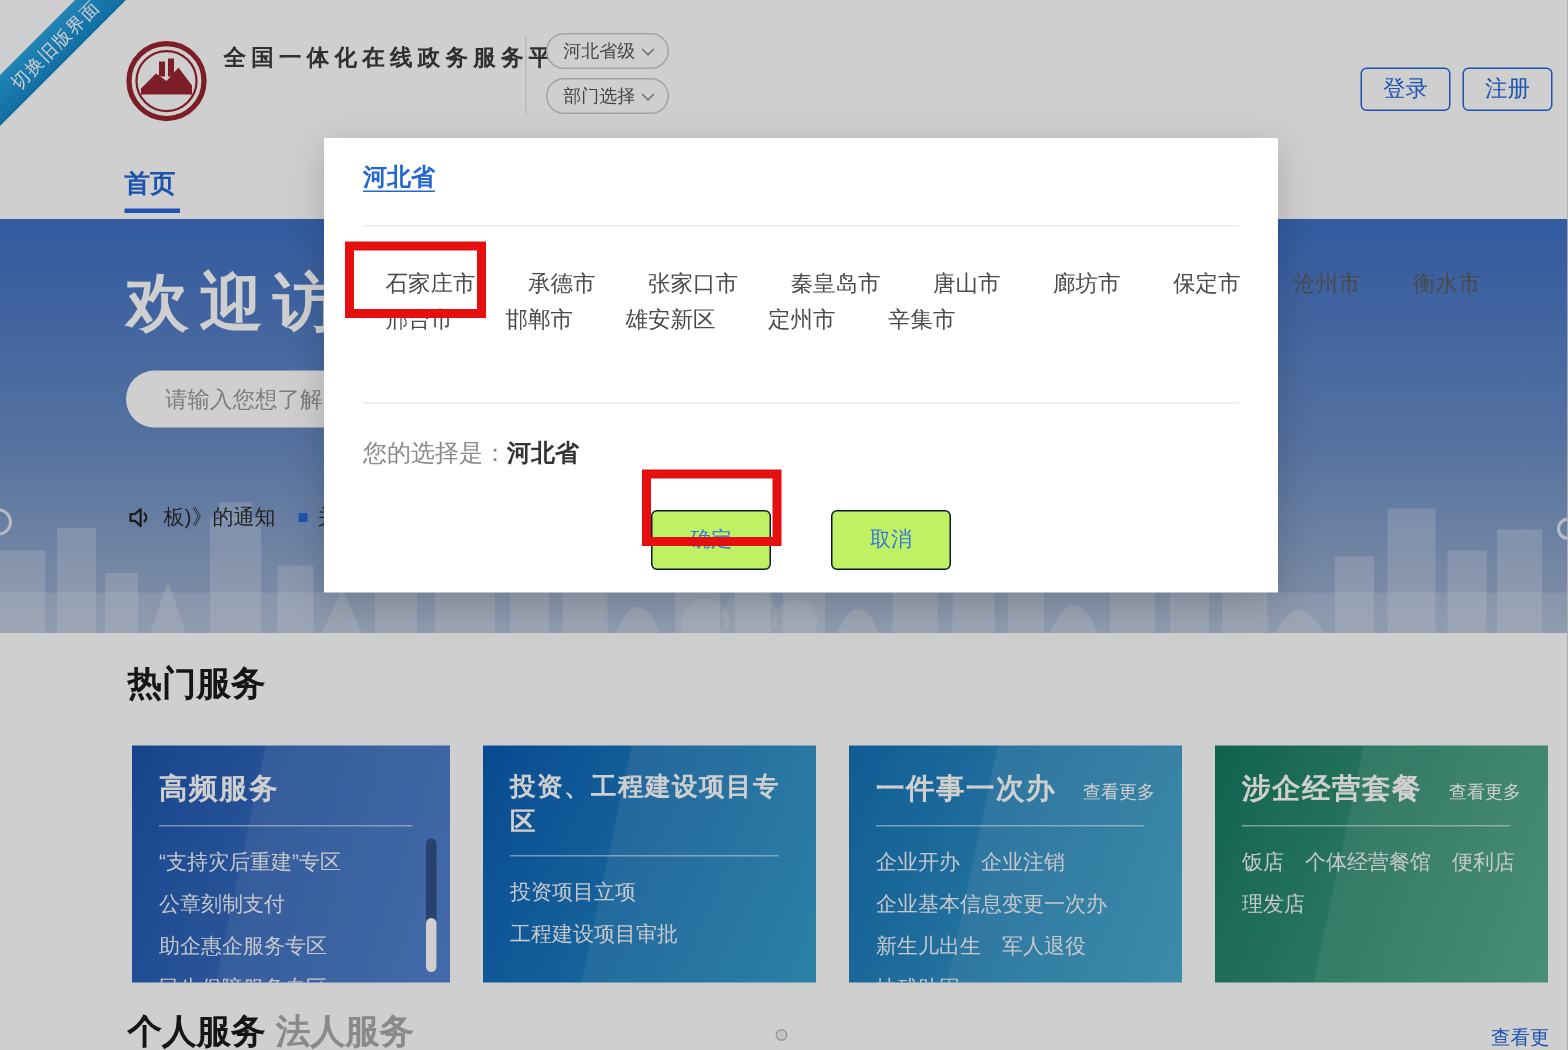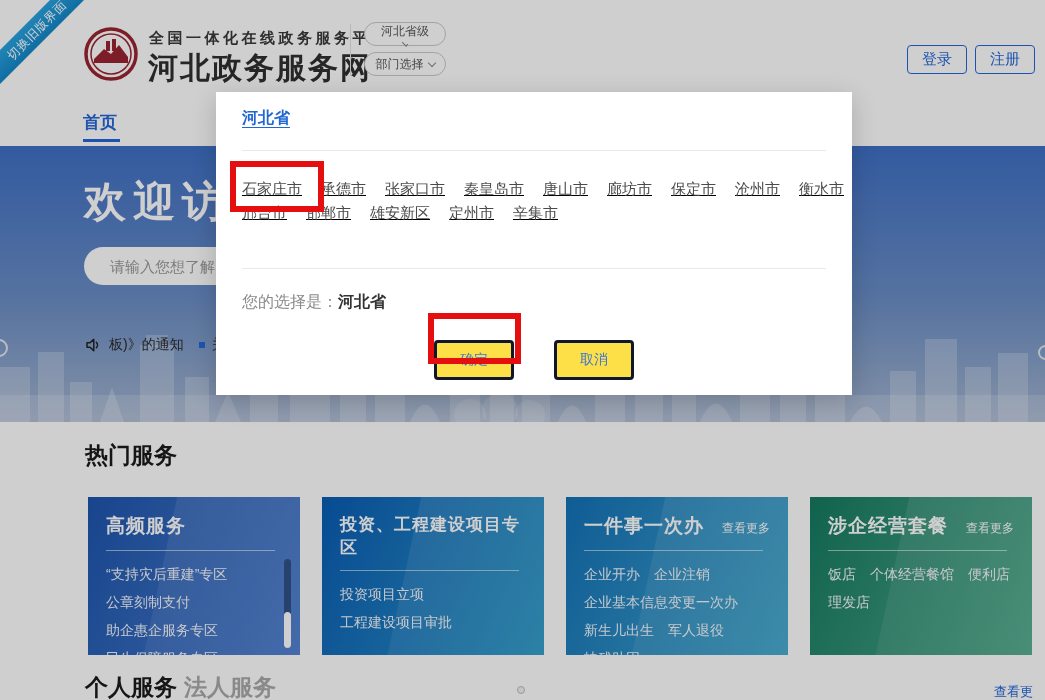--- a/index.html
+++ b/index.html
@@ -10,21 +10,21 @@
   .header{position:absolute;left:0;top:0;width:1045px;height:146px;background:#fff;}
   .ribbon{position:absolute;left:-38px;top:18px;width:150px;height:24px;line-height:24px;
     background:linear-gradient(180deg,var(--ribbon),#1487c9);color:#fff;font-size:12px;text-align:center;
     letter-spacing:1px;transform:rotate(-45deg);z-index:5;}
   .emblem{position:absolute;left:84px;top:27px;width:54px;height:54px;}
   .logo-line1{position:absolute;left:149px;top:29px;font-size:15px;color:#3a3a3a;letter-spacing:3.5px;font-weight:bold;}
   .logo-line2{position:absolute;left:148px;top:48px;font-size:30px;color:#2f2f2f;letter-spacing:2px;font-weight:bold;}
   .hdr-divider{position:absolute;left:350px;top:24px;width:1px;height:52px;background:#e3e3e3;}
   .pill-dd{position:absolute;left:364px;width:82px;height:24px;border:1px solid #c9c9c9;border-radius:13px;
     font-size:12px;color:#555;display:flex;align-items:center;justify-content:center;gap:5px;background:#fff;cursor:pointer;}
-  .pill-dd.dd1{top:22px;flex-direction:column;}
+  .pill-dd.dd1{top:22px;}
   .pill-dd.dd2{top:52px;}
   .chev{width:6px;height:6px;border-right:1.5px solid #888;border-bottom:1.5px solid #888;transform:rotate(45deg);margin-top:-3px;}
   .mode-toggle{position:absolute;left:862px;top:8px;height:29px;display:flex;border:1px solid var(--orange);
     border-radius:15px;overflow:hidden;background:#fff;}
   .mode-toggle .seg{height:100%;display:flex;align-items:center;justify-content:center;font-size:14px;padding:0 14px;cursor:pointer;}
   .seg.elder{color:#4a4a4a;background:#fff;}
   .seg.access{color:#fff;background:var(--orange);}
   .auth-btn{position:absolute;top:45px;width:60px;height:29px;border:1px solid var(--accent);border-radius:4px;
     background:#fff;color:var(--accent);font-size:15px;display:flex;align-items:center;justify-content:center;cursor:pointer;}
   .auth-btn.login{left:907px;}
@@ -77,29 +77,29 @@
   .bottom-more{position:absolute;left:994px;top:683px;font-size:13px;color:var(--accent);cursor:pointer;}
   .bottom-dot{position:absolute;left:517px;top:686px;width:8px;height:8px;border:1px solid #bdbdbd;border-radius:50%;background:#f2f2f2;}
 
   
   .overlay{position:absolute;inset:0;background:rgba(0,0,0,0.19);z-index:50;}
   .modal{position:absolute;left:216px;top:92px;width:636px;height:303px;background:#fff;z-index:60;
     box-shadow:0 6px 24px rgba(0,0,0,0.18);}
   .modal-title{position:absolute;left:26px;top:16px;font-size:16px;font-weight:bold;color:#2166d1;
     text-decoration:underline;text-underline-offset:4px;cursor:pointer;}
   .m-div1{position:absolute;left:26px;right:26px;top:58px;height:1px;background:#e9e9e9;}
-  .city-row{position:absolute;left:26px;right:20px;display:flex;gap:19px;text-decoration:underline;}
+  .city-row{position:absolute;left:41px;right:20px;display:flex;gap:35px;}
   .city-row1{top:88px;}
   .city-row2{top:112px;}
   .city{font-size:15px;color:#4a4a4a;cursor:pointer;white-space:nowrap;}
   .m-div2{position:absolute;left:26px;right:26px;top:176px;height:1px;background:#e9e9e9;}
   .selection{position:absolute;left:26px;top:200px;font-size:16px;color:#8a8a8a;}
   .selection b{color:#333;font-weight:bold;}
   .modal-btns{position:absolute;left:0;right:0;top:248px;display:flex;justify-content:center;gap:40px;}
-  .m-btn{width:80px;height:40px;border:3px solid #0f172a;border-radius:4px;background:#fde047;color:#3a74da;
+  .m-btn{width:80px;height:40px;border:1px solid #0f172a;border-radius:4px;background:#bef264;color:#3a74da;
     font-size:14px;display:flex;align-items:center;justify-content:center;cursor:pointer;}
 
   
   .anno{position:absolute;border:6px solid var(--annoRed);z-index:100;pointer-events:none;}
   .anno1{left:230px;top:161px;width:94px;height:51px;}
   .anno2{left:428px;top:313px;width:93px;height:51px;}
 </style>
 </head>
 <body>
 
@@ -109,21 +109,20 @@
     <div class="ribbon">切换旧版界面</div>
 
     <svg class="emblem" viewBox="0 0 54 54">
       <circle cx="27" cy="27" r="25" fill="#fff" stroke="#9b2430" stroke-width="3.5"></circle>
       <circle cx="27" cy="27" r="20" fill="none" stroke="#9b2430" stroke-width="1.5"></circle>
       <path d="M10 32 L20 22 L27 27 L35 18 L44 30 L44 36 L10 36 Z" fill="#9b2430"></path>
       <rect x="22" y="14" width="4" height="10" fill="#9b2430"></rect>
       <rect x="28" y="12" width="4" height="12" fill="#9b2430"></rect>
     </svg>
     <div class="logo-line1">全国一体化在线政务服务平台</div>
-    <div class="logo-line2">河北政务服务网</div>
 
     <div class="hdr-divider"></div>
 
     <div class="pill-dd dd1">
       <span>河北省级</span>
       <span class="chev"></span>
     </div>
     <div class="pill-dd dd2">
       <span>部门选择</span>
       <span class="chev"></span>

